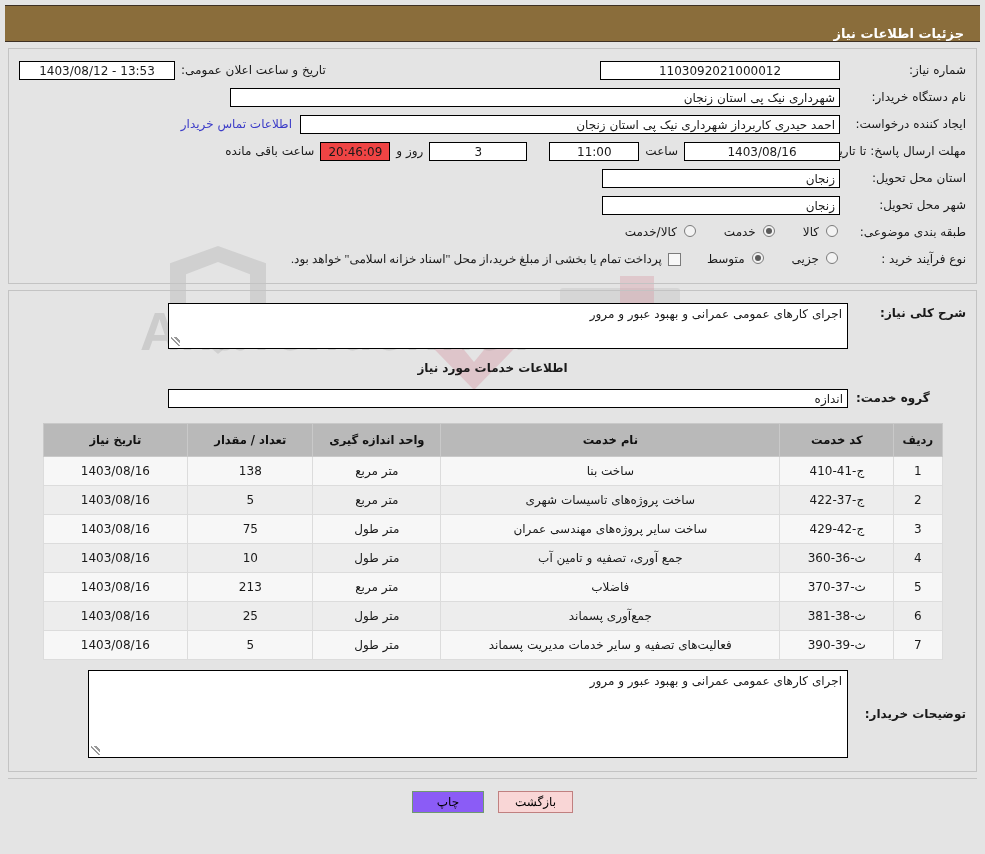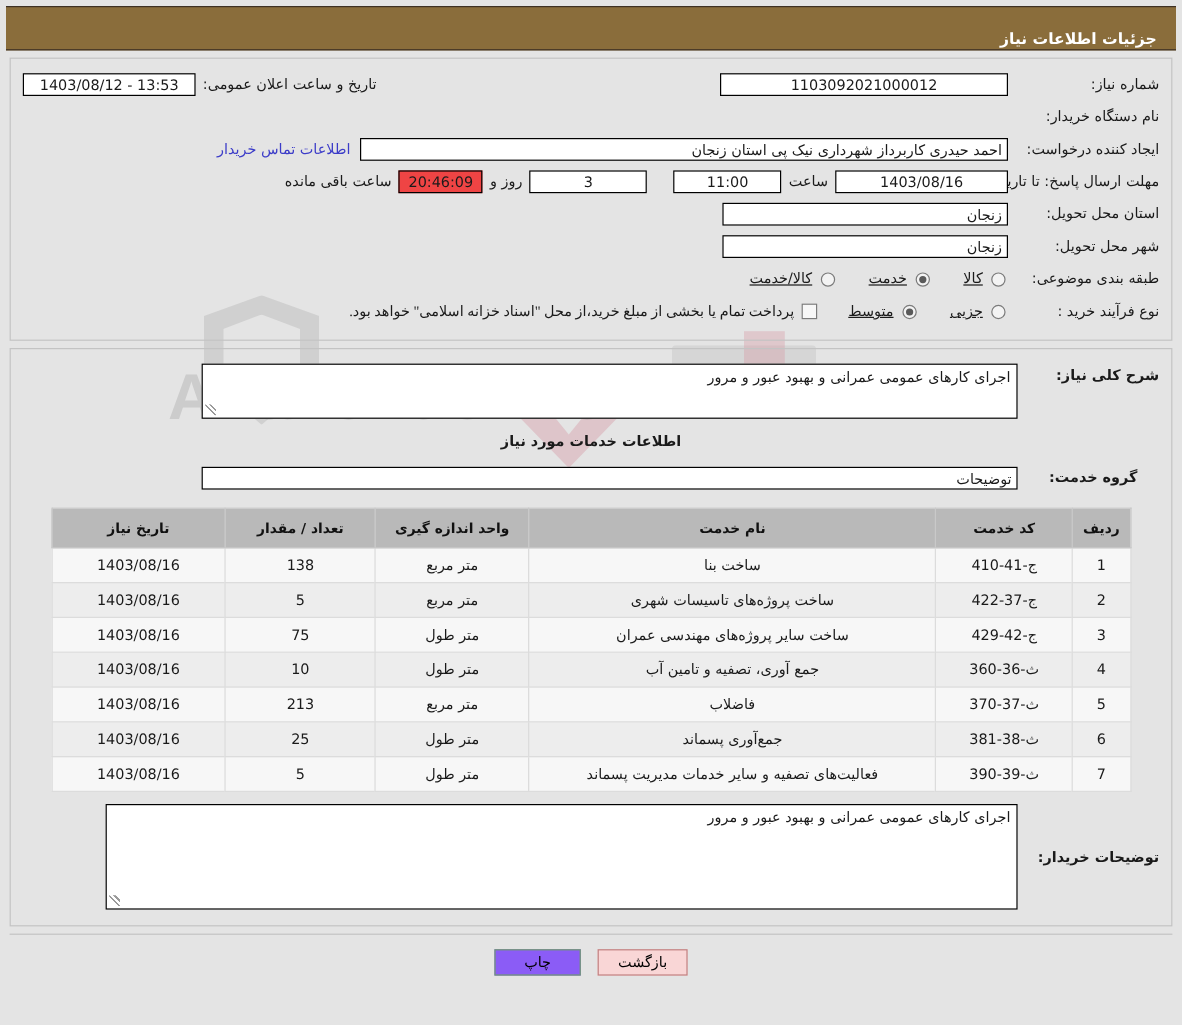--- a/index.html
+++ b/index.html
@@ -158,21 +158,21 @@
     font-size: 12px;
     white-space: nowrap;
     cursor: pointer;
     padding: 0 8px;
   }
 
   
   .w-need   { width: 240px; }
   .w-org    { width: 610px; }
   .w-create { width: 540px; }
-  .w-date   { width: 144px; }
+  .w-date   { width: 156px; }
   .w-time   { width: 90px; }
   .w-days   { width: 98px; }
   .w-hms    { width: 70px; }
   .w-prov   { width: 238px; }
 
   
   .radio {
     display: inline-block;
     width: 12px;
     height: 12px;
@@ -188,25 +188,24 @@
     content: "";
     position: absolute;
     left: 2px; top: 2px;
     width: 6px; height: 6px;
     border-radius: 50%;
     background: #5a5a5a;
   }
   .radio-group { display: flex; align-items: center; }
   .radio-item {
     display: flex;
-    align-items: flex-end;
+    align-items: flex-start;
     margin-left: 26px;
     font-size: 12px;
     white-space: nowrap;
-    text-decoration: underline;
   }
   .radio-item .rlabel { padding-right: 5px; }
 
   .checkbox {
     display: inline-block;
     width: 13px;
     height: 13px;
     border: 1px solid #7b7b7b;
     background: #f7f7f7;
     box-sizing: border-box;
@@ -336,20 +335,21 @@
   <div class="frow">
     <span class="flabel w130">شماره نیاز:</span>
     <span class="fbox num w-need">1103092021000012</span>
     <span class="spacer"></span>
     <span class="inline-label">تاریخ و ساعت اعلان عمومی:</span>
     <span class="fbox num w-date">1403/08/12 - 13:53</span>
   </div>
 
   <div class="frow">
     <span class="flabel w130">نام دستگاه خریدار:</span>
+    <span class="fbox rtl-right w-org">شهرداری نیک پی استان زنجان</span>
   </div>
 
   <div class="frow">
     <span class="flabel w130">ایجاد کننده درخواست:</span>
     <span class="fbox rtl-right w-create">احمد حیدری کاربرداز شهرداری نیک پی استان زنجان</span>
     <span class="link">اطلاعات تماس خریدار</span>
   </div>
 
   <div class="frow">
     <span class="flabel w130">مهلت ارسال پاسخ: تا تاریخ:</span>
@@ -412,22 +412,22 @@
 <div class="panel mid-panel">
 
   <div class="frow" style="align-items:flex-start;">
     <span class="bold-label" style="width:110px; text-align:right; padding-left:8px; padding-top:3px;">شرح کلی نیاز:</span>
     <div class="tarea" style="width:680px; height:46px;">اجرای کارهای عمومی عمرانی و بهبود عبور و مرور</div>
   </div>
 
   <div class="section-heading">اطلاعات خدمات مورد نیاز</div>
 
   <div class="frow" style="margin-bottom:14px;">
-    <span class="bold-label" style="width:110px; text-align:center; padding-left:8px;">گروه خدمت:</span>
-    <span class="fbox rtl-right" style="width:680px;">توضیحات</span>
+    <span class="bold-label" style="width:110px; text-align:left; padding-left:8px;">گروه خدمت:</span>
+    <span class="fbox rtl-right" style="width:680px;">اندازه</span>
   </div>
 
   <div class="tbl-wrap">
     <table class="grid">
       <thead>
         <tr>
           <th class="col-radif">ردیف</th>
           <th class="col-code">کد خدمت</th>
           <th class="col-name">نام خدمت</th>
           <th class="col-unit">واحد اندازه گیری</th>

